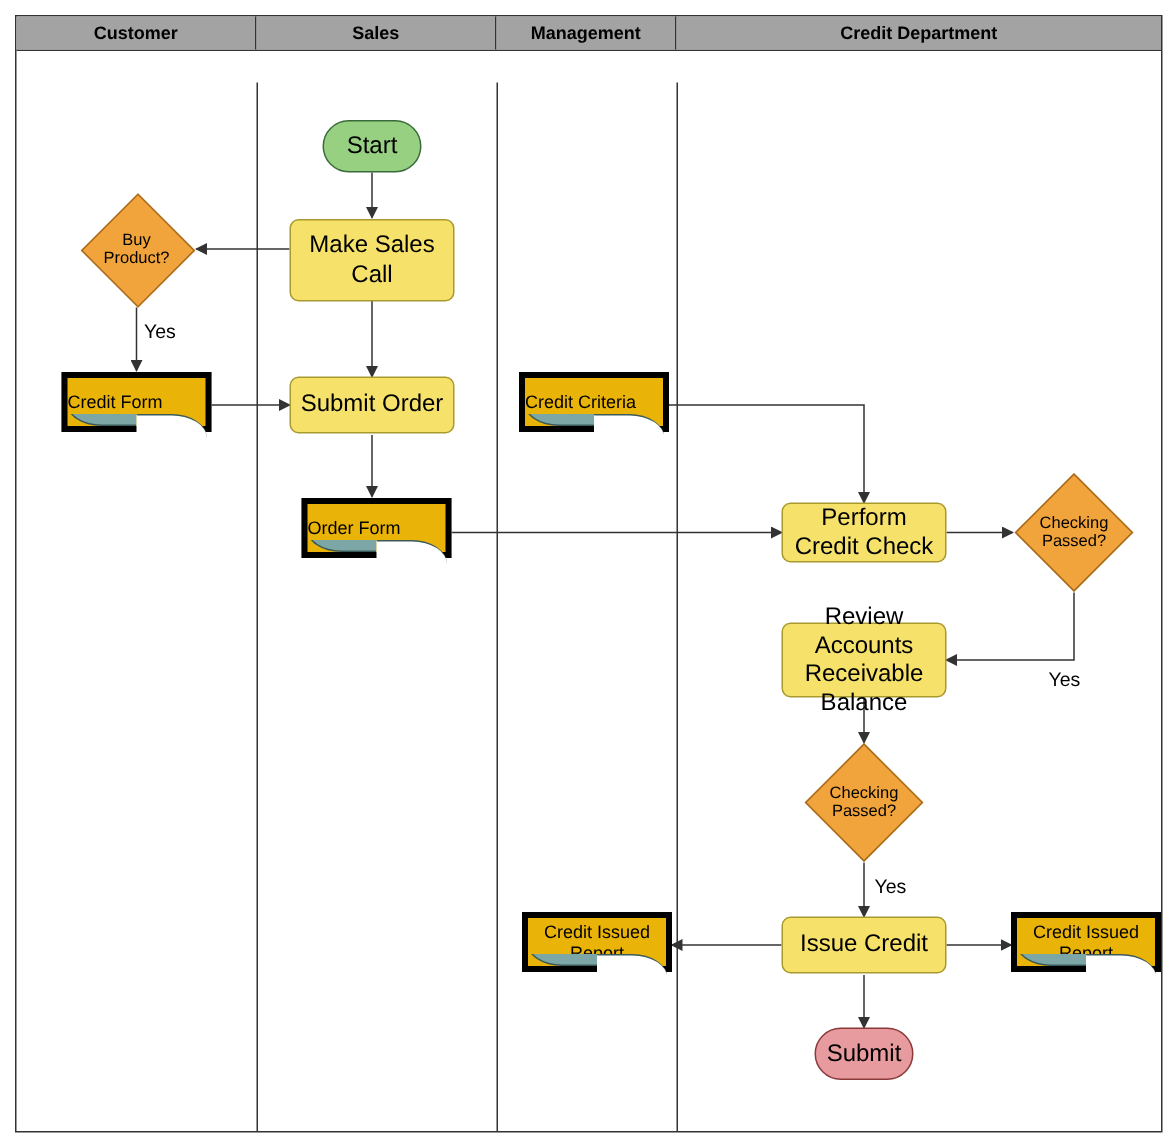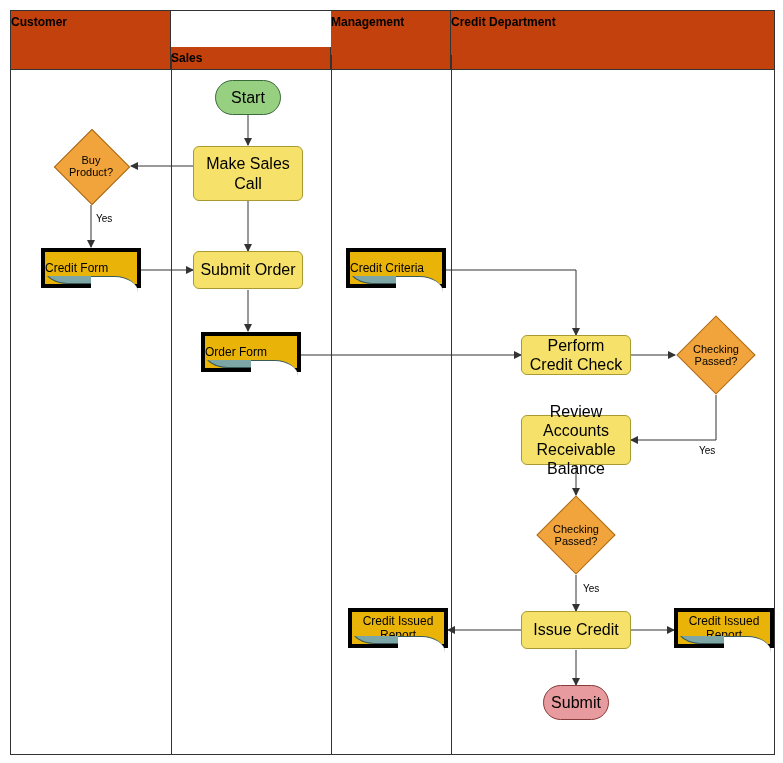--- a/index.html
+++ b/index.html
@@ -21,30 +21,30 @@
     font-weight: bold;
     text-align: center;
     padding: 3px 0;
     border-bottom: 1px solid #333;
   }
   .lane-headers {
     display: flex;
     border-bottom: 1px solid #333;
   }
   .lane-header {
-    background: #c2410c;
-    text-align: left;
+    background: #a3a3a3;
+    text-align: center;
     font-weight: bold;
     padding: 4px 0;
     border-right: 1px solid #333;
     box-sizing: border-box;
   }
   .lane-header:last-child { border-right: none; }
   .lh1 { width: 160px; }
-  .lh2 { width: 160px; margin-top: 36px; }
+  .lh2 { width: 160px; }
   .lh3 { width: 120px; }
   .lh4 { flex: 1; }
   .lanes {
     position: absolute;
     top: 44px;
     left: 0;
     right: 0;
     bottom: 0;
   }
   .lane-divider {
@@ -141,21 +141,21 @@
     width: 50%;
     height: 16px;
     background: #fff;
     border-top: 1px solid #3a5a5a;
     border-top-right-radius: 50% 16px;
     top: 0;
     box-sizing: border-box;
   }
   .edge-label {
     position: absolute;
-    font-size: 10px;
+    font-size: 13px;
     background: transparent;
   }
   svg.arrows {
     position: absolute;
     top: 0; left: 0;
     width: 763px;
     height: 700px;
     pointer-events: none;
   }
 </style>

